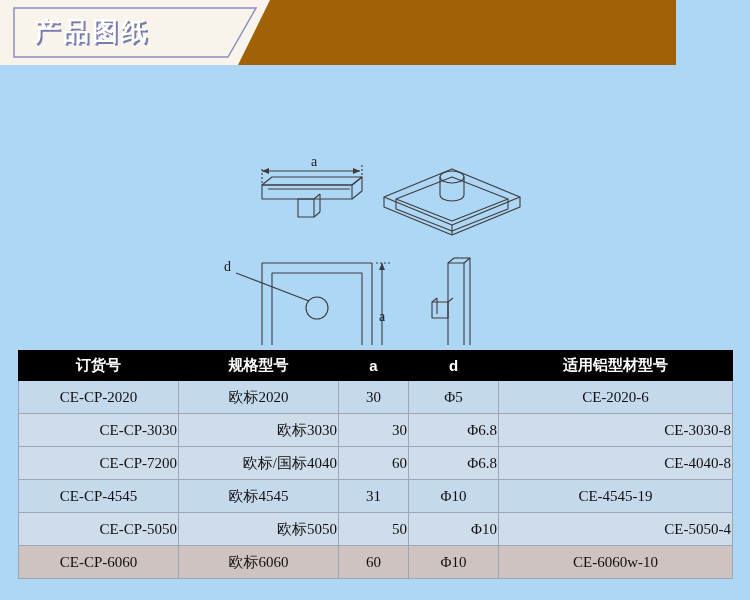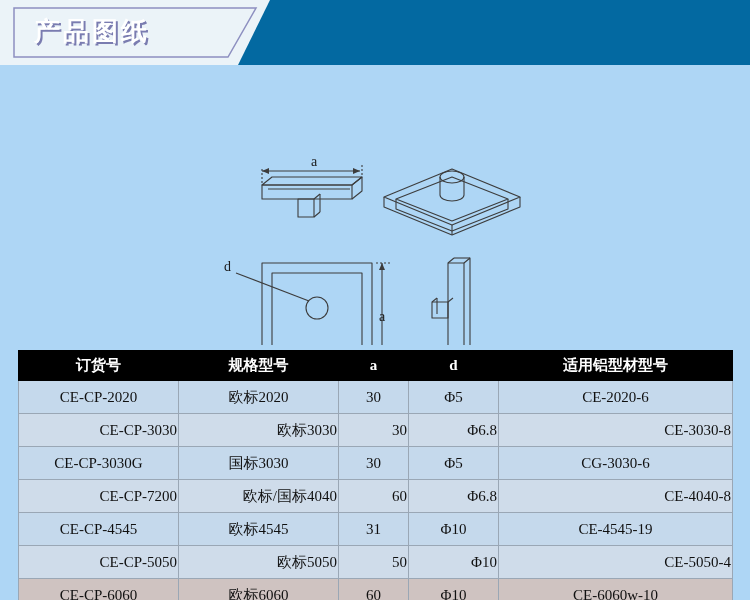--- a/index.html
+++ b/index.html
@@ -13,23 +13,23 @@
     font-family: "Liberation Serif", serif;
     overflow: hidden;
     position: relative;
   }
 
   
   .header {
     position: absolute;
     left: 0;
     top: 0;
-    width: 750px;
+    width: 676px;
     height: 65px;
-    background: #0369a1;
+    background: #a16207;
   }
   .header-shape {
     position: absolute;
     left: 0;
     top: 0;
     width: 270px;
     height: 65px;
   }
   .header-title {
     position: absolute;
@@ -65,21 +65,21 @@
     width: 714px;
     table-layout: fixed;
   }
   table.spec th {
     background: #000000;
     color: #ffffff;
     font-size: 15px;
     font-weight: bold;
     height: 27px;
     border: 1px solid #000000;
-    font-family: Liberation Serif, serif;
+    font-family: Liberation Sans, sans-serif;
   }
   table.spec td {
     height: 30px;
     text-align: center;
     font-size: 15px;
     border: 1px solid #9aa7b5;
     color: #101010;
     background: #c5d9ec;
     font-family: "Liberation Serif", serif;
     margin-top: 14px;
@@ -201,27 +201,20 @@
         <td>Φ5</td>
         <td>CE-2020-6</td>
       </tr>
       <tr class="alt">
         <td>CE-CP-3030</td>
         <td class="cn">欧标3030</td>
         <td>30</td>
         <td>Φ6.8</td>
         <td>CE-3030-8</td>
       </tr>
-      <tr>
-        <td>CE-CP-3030G</td>
-        <td class="cn">国标3030</td>
-        <td>30</td>
-        <td>Φ5</td>
-        <td>CG-3030-6</td>
-      </tr>
       <tr class="alt">
         <td>CE-CP-7200</td>
         <td class="cn">欧标/国标4040</td>
         <td>60</td>
         <td>Φ6.8</td>
         <td>CE-4040-8</td>
       </tr>
       <tr>
         <td>CE-CP-4545</td>
         <td class="cn">欧标4545</td>

